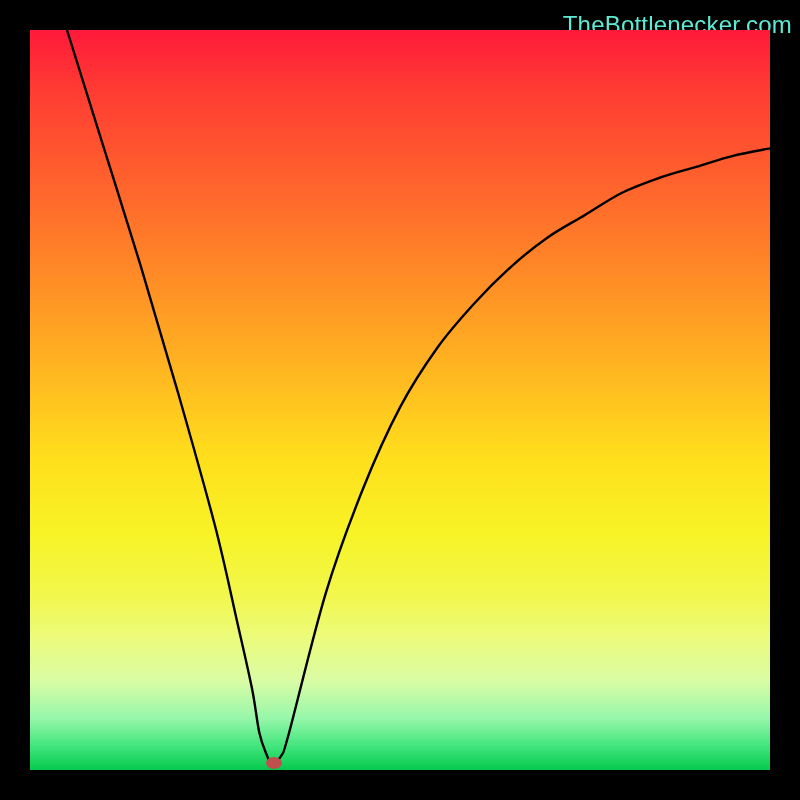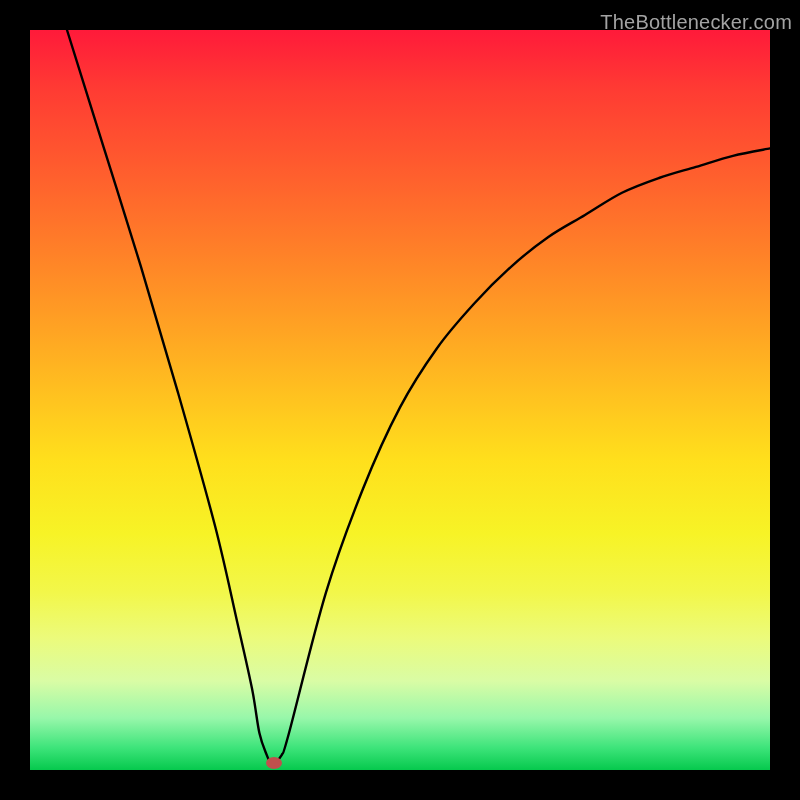--- a/index.html
+++ b/index.html
@@ -47,22 +47,22 @@
     left: 0;
     top: 0;
     width: 100%;
     height: 100%;
     overflow: visible;
   }
   .attribution {
     position: absolute;
     top: 11px;
     right: 8px;
-    color: #a3a3a3;
-    font-size: 20px;
+    color: #5eead4;
+    font-size: 24px;
     letter-spacing: 0.2px;
     user-select: none;
   }
   .marker {
     position: absolute;
     width: 16px;
     height: 12px;
     border-radius: 50%;
     background: #c0504d;
     transform: translate(-50%, -50%);

